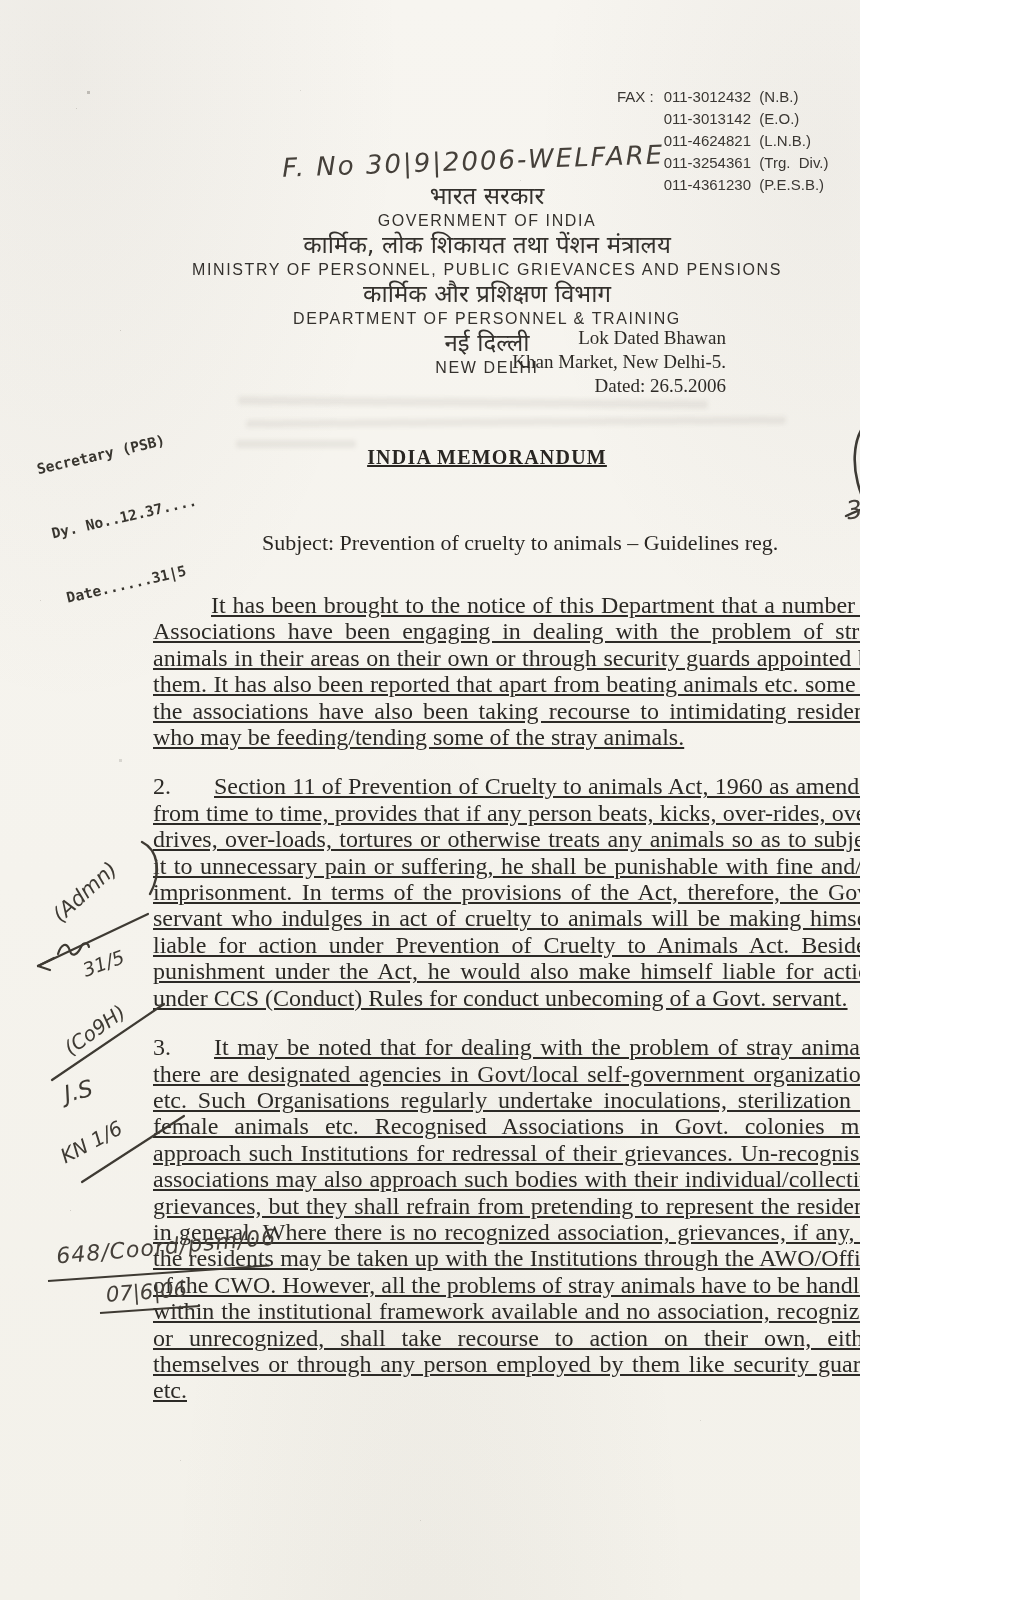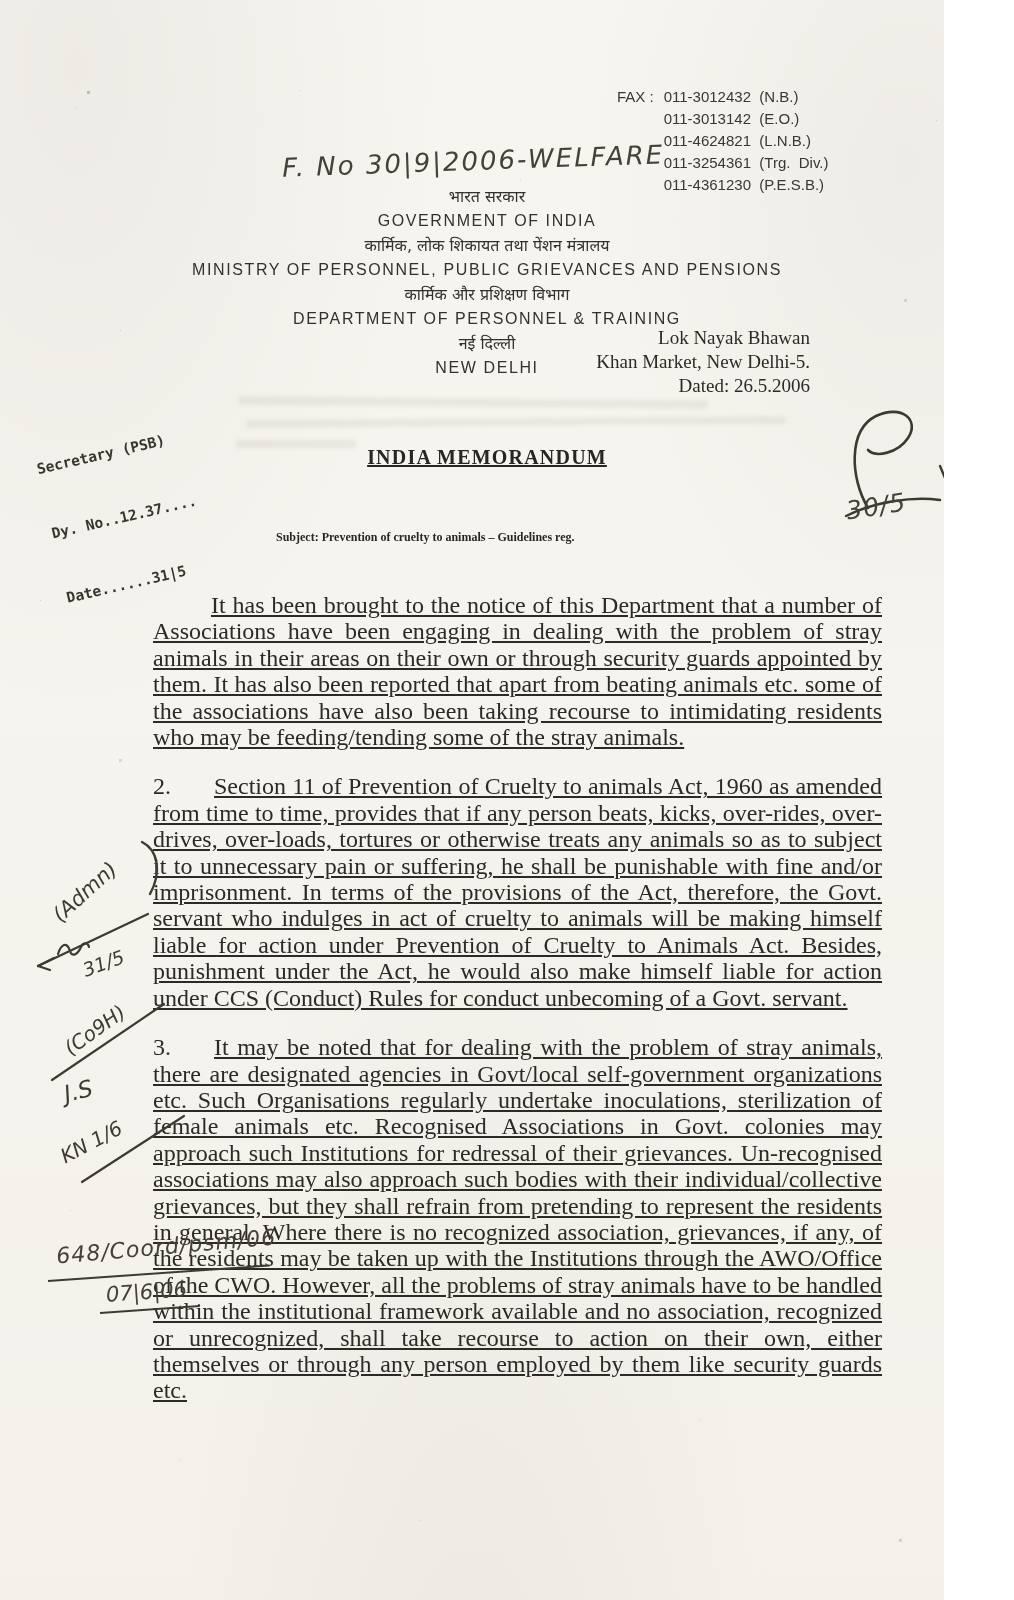--- a/index.html
+++ b/index.html
@@ -1,21 +1,21 @@
 <!DOCTYPE html>
 <html><head>
 <meta charset="utf-8">
 <style>
   * { margin:0; padding:0; box-sizing:border-box; }
   html,body { width:1014px; }
   body { font-family:"Liberation Serif", serif; }
 
   .page {
     position:relative;
-    width:944px; height:1600px;
+    width:860px; height:1600px;
     overflow:hidden;
     background:
       radial-gradient(ellipse at 8% 4%, rgba(90,80,70,0.06), transparent 30%),
       radial-gradient(ellipse at 96% 10%, rgba(90,80,70,0.05), transparent 25%),
       radial-gradient(ellipse at 50% 120%, rgba(90,80,70,0.05), transparent 45%),
       linear-gradient(180deg, #f7f5f0 0%, #f5f3ed 55%, #f3f1ea 100%);
     color:#2f2c28;
   }
 
   
@@ -42,21 +42,21 @@
   .fax-lines div { line-height:22px; white-space:pre; }
 
   .handwriting { font-family:"DejaVu Sans", sans-serif; font-style:italic; color:#45403a; }
 
   .file-no { position:absolute; left:282px; top:146px;
     font-size:26px; letter-spacing:2px;
     transform:rotate(-2deg); }
 
   .header-block { position:absolute; left:107px; top:184px; width:760px;
     text-align:center; color:#34312d; }
-  .h-hi { font-family:"DejaVu Sans", sans-serif; font-size:16px; line-height:25px; }
+  .h-hi { font-family:"DejaVu Sans", sans-serif; font-size:24px; line-height:25px; }
   .h-en { font-family:"Liberation Sans", sans-serif; font-size:16px; line-height:24px; letter-spacing:1.6px; }
 
   .addr-block { position:absolute; right:134px; top:326px; text-align:right;
     font-size:19px; line-height:24px; color:#2d2a26; }
 
   .stamp { position:absolute; left:50px; top:396px;
     transform:rotate(-13deg);
     font-family:"DejaVu Sans Mono", monospace; font-weight:bold;
     font-size:14.5px; line-height:22px; color:#38352f; white-space:pre; }
 
@@ -67,22 +67,22 @@
 
   .memo-title { position:absolute; left:107px; top:446px; width:760px;
     text-align:center; font-weight:bold; font-size:20px;
     letter-spacing:1.2px; text-decoration:underline; color:#292622; }
 
   .signature { position:absolute; left:828px; top:404px; width:160px; height:130px; }
   .signature svg { position:absolute; left:0; top:0; }
   .sig-date { position:absolute; left:18px; top:88px;
     font-size:25px; transform:rotate(-9deg); letter-spacing:1px; }
 
-  .subject { position:absolute; left:276px; top:530px; width:630px;
-    font-weight:bold; font-size:12px; color:#2a2723; }
+  .subject { position:absolute; left:262px; top:530px; width:630px;
+    font-weight:normal; font-size:22px; color:#2a2723; }
 
   .body-text { position:absolute; left:153px; top:592px; width:729px;
     font-size:24px; line-height:26.4px; text-align:justify; color:#2c2a26;text-decoration:underline; }
   .body-text p { margin:0 0 23px 0; }
   .p-indent { text-indent:58px; }
   .pnum { display:inline-block; width:61px; text-indent:0; }
 
   .margin-note { position:absolute; font-family:"DejaVu Sans", sans-serif;
     font-style:italic; color:#3e3a33; white-space:nowrap; }
   .mn-1 { left:46px; top:880px; font-size:21px; transform:rotate(-42deg); }
@@ -125,21 +125,21 @@
     <div class="h-en">GOVERNMENT OF INDIA</div>
     <div class="h-hi">कार्मिक, लोक शिकायत तथा पेंशन मंत्रालय</div>
     <div class="h-en">MINISTRY OF PERSONNEL, PUBLIC GRIEVANCES AND PENSIONS</div>
     <div class="h-hi">कार्मिक और प्रशिक्षण विभाग</div>
     <div class="h-en">DEPARTMENT OF PERSONNEL &amp; TRAINING</div>
     <div class="h-hi">नई दिल्ली</div>
     <div class="h-en">NEW DELHI</div>
   </div>
 
   <div class="addr-block">
-    <div>Lok Nayak Bhawan</div>
+    <div>Lok Dated Bhawan</div>
     <div>Khan Market, New Delhi-5.</div>
     <div>Dated: 26.5.2006</div>
   </div>
 
   <div class="stamp">
     <div>Secretary (PSB)</div>
     <div>Dy. No..12.37....</div>
     <div>Date......31|5</div>
   </div>
 

